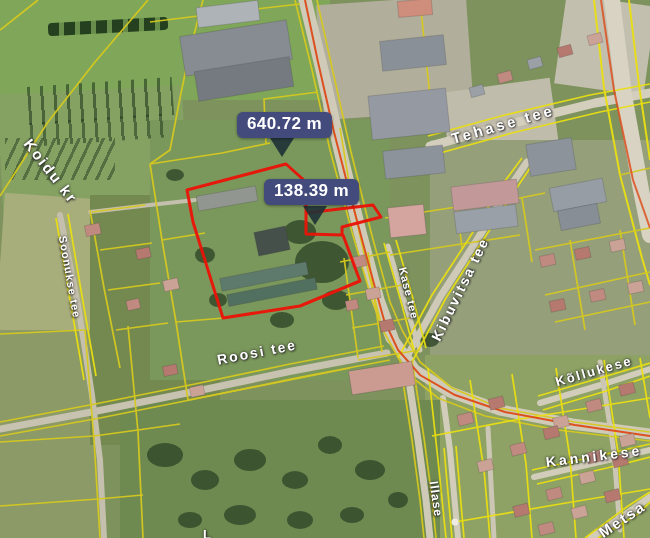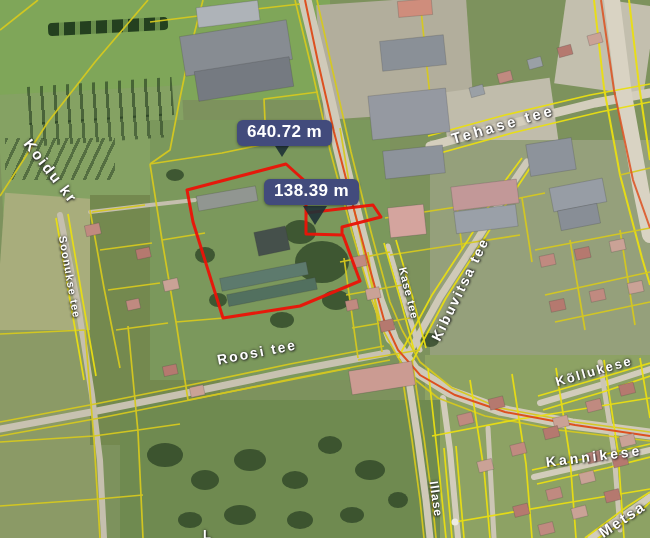--- a/index.html
+++ b/index.html
@@ -26,21 +26,21 @@
   .lbl-metsa    {left:622px;top:519px;font-size:15px;letter-spacing:2px;transform:translate(-50%,-50%) rotate(-34deg);}
   .lbl-koidu    {left:51px; top:171px;font-size:15px;letter-spacing:2px;transform:translate(-50%,-50%) rotate(52deg);}
   .lbl-soonukse {left:70px; top:277px;font-size:11px;letter-spacing:1px;transform:translate(-50%,-50%) rotate(80deg);}
   .lbl-edge     {left:207px;top:534px;font-size:13px;}
   
   .measure{
     position:absolute;background:#424b7c;color:#fff;font-size:17px;font-weight:700;
     padding:2px 10px 4px;border-radius:6px;letter-spacing:.4px;
     box-shadow:0 1px 3px rgba(0,0,0,.4);z-index:30;
   }
-  .measure-1{left:237px;top:120px;text-align:center;}
+  .measure-1{left:237px;top:112px;text-align:center;}
   .measure-2{left:264px;top:179px;}
   .pointer{
     position:absolute;width:0;height:0;z-index:29;
     border-left:12px solid transparent;border-right:12px solid transparent;
     border-top:19px solid rgba(30,49,54,.9);
   }
   .pointer-1{left:270px;top:138px;}
   .pointer-2{left:303px;top:206px;}
   .rows1{left:28px;top:82px;width:145px;height:38px;
     background:repeating-linear-gradient(90deg,rgba(25,48,24,.55) 0 3px,transparent 3px 13px);

